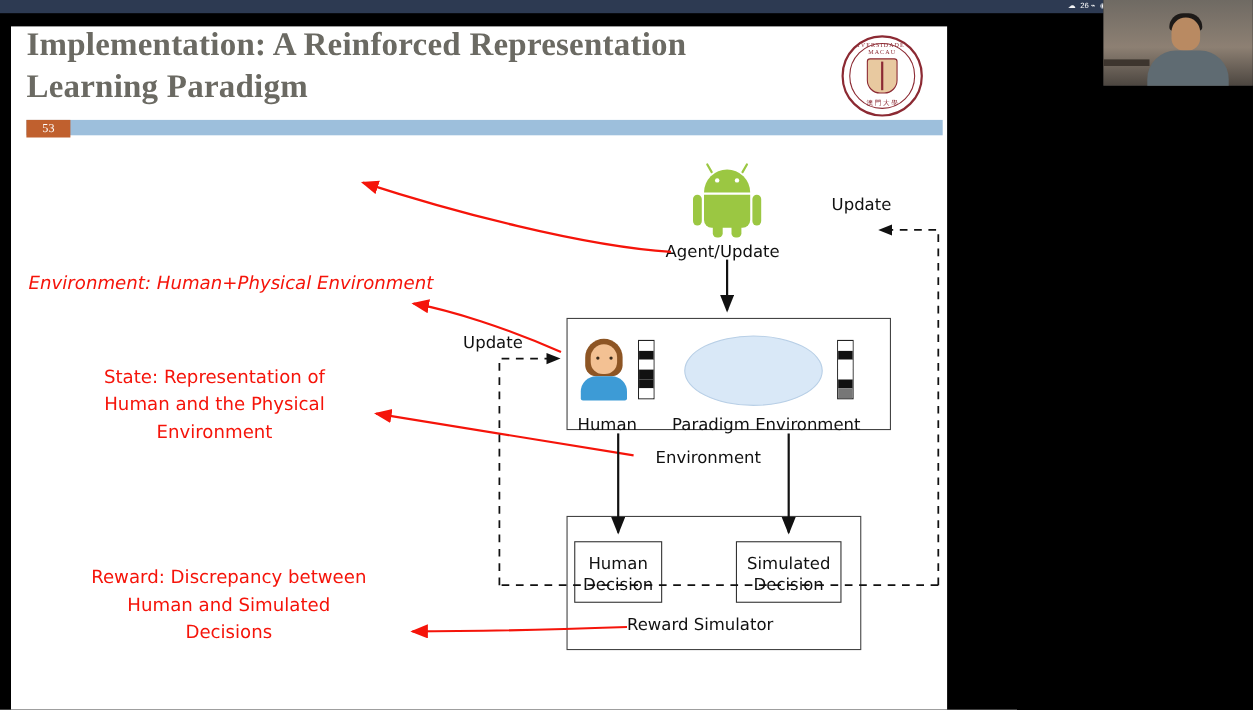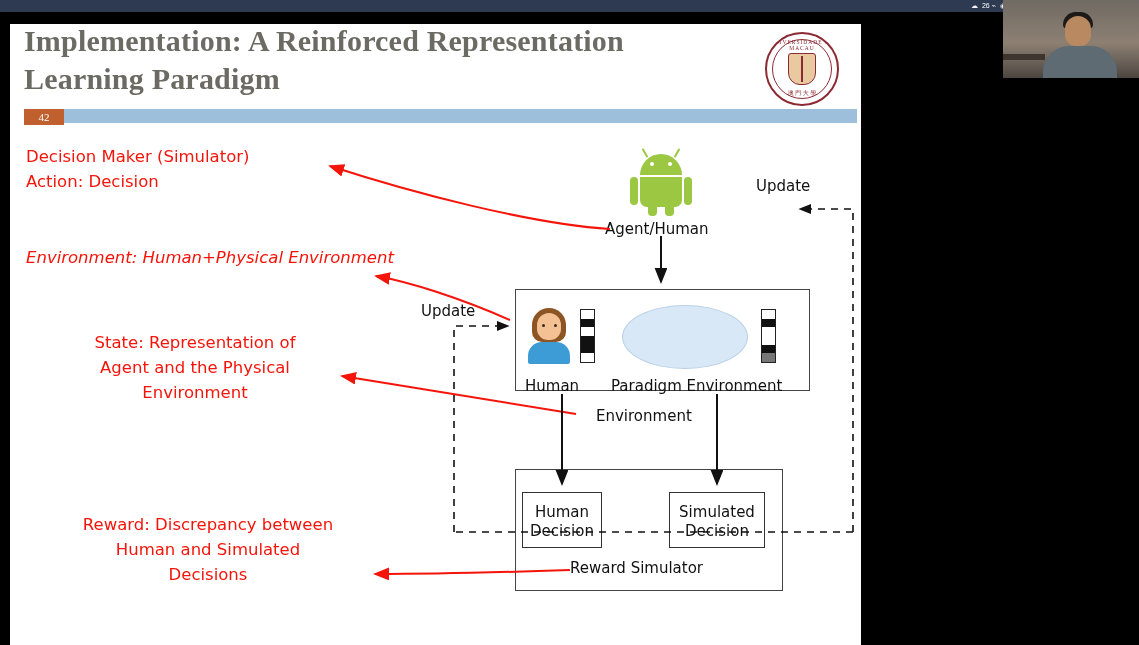--- a/index.html
+++ b/index.html
@@ -377,45 +377,43 @@
 Representation Learning Paradigm</div>
 
   <div id="seal">
     <div class="ring"></div>
     <div class="txt-top">UNIVERSIDADE DE MACAU</div>
     <div class="crest"></div>
     <div class="txt-bot">澳 門 大 學</div>
   </div>
 
   <div id="title-bar"></div>
-  <div id="page-num">42</div>
-
-  <div class="anno" id="anno-decision">Decision Maker (Simulator)
-Action: Decision</div>
+  <div id="page-num">53</div>
+
   <div class="anno" id="anno-environment">Environment: Human+Physical Environment</div>
   <div class="anno" id="anno-state">State: Representation of
-Agent and the Physical
+Human and the Physical
 Environment</div>
   <div class="anno" id="anno-reward">Reward: Discrepancy between
 Human and Simulated
 Decisions</div>
 
   <div id="android">
     <div class="ant l"></div>
     <div class="ant r"></div>
     <div class="head"></div>
     <div class="eye l"></div>
     <div class="eye r"></div>
     <div class="arm l"></div>
     <div class="arm r"></div>
     <div class="body"></div>
     <div class="leg l"></div>
     <div class="leg r"></div>
   </div>
-  <div class="dlabel" id="lbl-agent">Agent/Human</div>
+  <div class="dlabel" id="lbl-agent">Agent/Update</div>
   <div class="dlabel" id="lbl-update-top">Update</div>
   <div class="dlabel" id="lbl-update-mid">Update</div>
 
   <div id="env-box"></div>
   <div id="human-av">
     <div class="hair"></div>
     <div class="face"></div>
     <div class="eye l"></div>
     <div class="eye r"></div>
     <div class="shoulders"></div>

